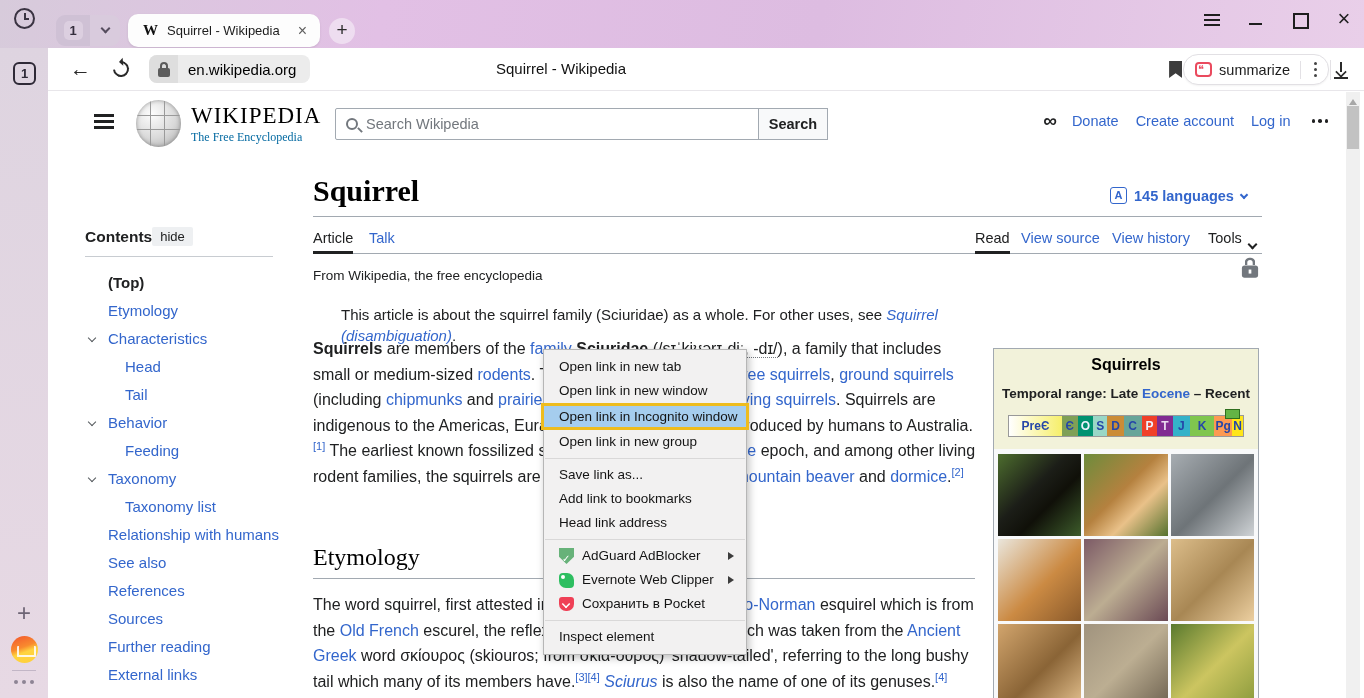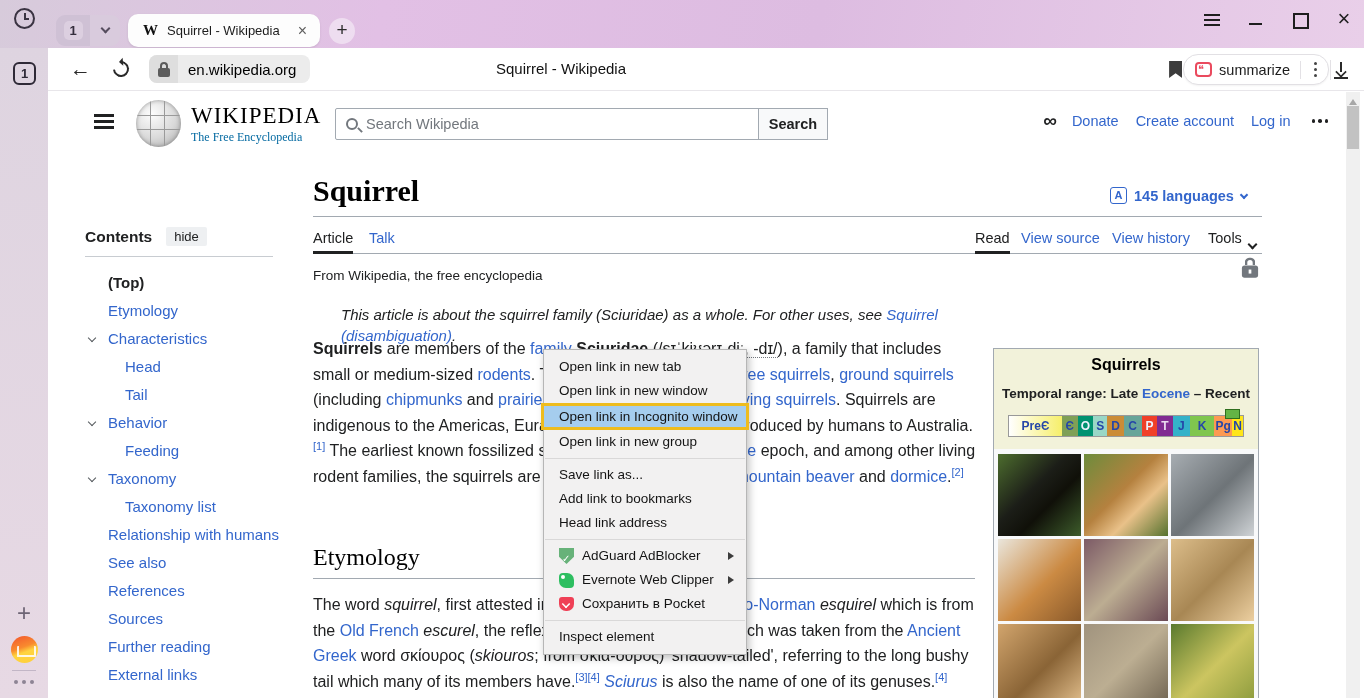--- a/index.html
+++ b/index.html
@@ -106,21 +106,21 @@
   .wh-search .ph { font-size:14.5px; color:#72777d; }
   .wh-searchbtn { position:absolute; left:710px; top:16px; width:70px; height:32px; border:1px solid #a2a9b1;
     background:#f8f9fa; font-size:14.5px; font-weight:bold; color:#202122; text-align:center; line-height:30px; }
   .wh-right { position:absolute; right:36px; top:21px; display:flex; align-items:center; gap:17px; font-size:14.5px; }
   .inf { font-size:19px; font-weight:bold; color:#202122; letter-spacing:-2px; line-height:14px; }
   .bluelink { color:#3366cc; }
   .dots3 { display:flex; gap:3px; padding-left:4px; }
   .dots3 i { width:3.5px; height:3.5px; border-radius:50%; background:#202122; }
   
   .toc { position:absolute; left:37px; top:135px; width:218px; font-size:15px; }
-  .toc-head { display:flex; align-items:center; gap:14px; }
+  .toc-head { display:flex; align-items:center; }
   .toc-title { font-weight:bold; font-size:15.5px; }
   .toc-hide { background:#eef0f2; color:#202122; font-size:13px; padding:2px 8px; border-radius:2px; }
   .toc-div { margin-top:10px; border-bottom:1px solid #c8ccd1; width:188px; }
   .toc-list { margin-top:12px; }
   .toc-item { position:relative; height:28px; line-height:28px; padding-left:23px; color:#3366cc; white-space:nowrap; }
   .toc-item.top { color:#202122; font-weight:bold; }
   .toc-item.l2 { padding-left:40px; }
   .toc-chev { position:absolute; left:4px; top:10px; width:6px; height:6px;
     border-right:1.7px solid #54595d; border-bottom:1.7px solid #54595d; transform:rotate(45deg); }
   .a-title { position:absolute; left:265px; top:82px; font-family:"Liberation Serif",serif; font-size:30px; color:#000; }
@@ -138,21 +138,21 @@
   .prot-lock { position:absolute; left:1196px; top:168px; transform:scale(1.35); }
   .prot-lock .lock { background:#72777d; } .prot-lock .lock:before { border-color:#72777d; }
   .prot-lock .lock:after { content:""; position:absolute; left:5px; top:3px; width:2px; height:3px; background:#fff; }
   .hatnote { position:absolute; left:293px; top:212px; width:660px; font-size:15px; line-height:21px; }
   .lead { position:absolute; left:265px; top:244px; width:664px; font-size:16px; line-height:25.5px; }
   .ety-head { position:absolute; left:265px; top:452px; width:662px; font-family:"Liberation Serif",serif;
     font-size:24px; color:#000; padding-bottom:7px; border-bottom:1px solid #a2a9b1; }
   .ety-para { position:absolute; left:265px; top:500px; width:664px; font-size:16px; line-height:25.5px; }
   
   .seg-p {} .seg-b { font-weight:bold; } .seg-l { color:#3366cc; }
-  .seg-bl { font-weight:bold; color:#3366cc; } .seg-i { font-style:italic; }
+  .seg-bl { font-weight:bold; color:#3366cc; } .seg-i { }
   .seg-il { font-style:italic; color:#3366cc; }
   .seg-pr { border-bottom:1px dotted #72777d; }
   sup.seg-r { color:#3366cc; font-size:11px; line-height:0; }
   
   .infobox { position:absolute; left:945px; top:256px; width:266px; height:360px;
     border:1px solid #a2a9b1; background:#f8f9fa; font-size:13.5px; }
   .ib-head { background:#f2f2da; padding:7px 6px 12px; text-align:center; }
   .ib-title { font-weight:bold; font-size:16px; color:#000; }
   .ib-temporal { margin-top:12px; font-size:13.5px; }
   .timescale { margin:14px 8px 0; background:#6d28d9; border:1px solid #999; height:22px; display:flex; position:relative; }

